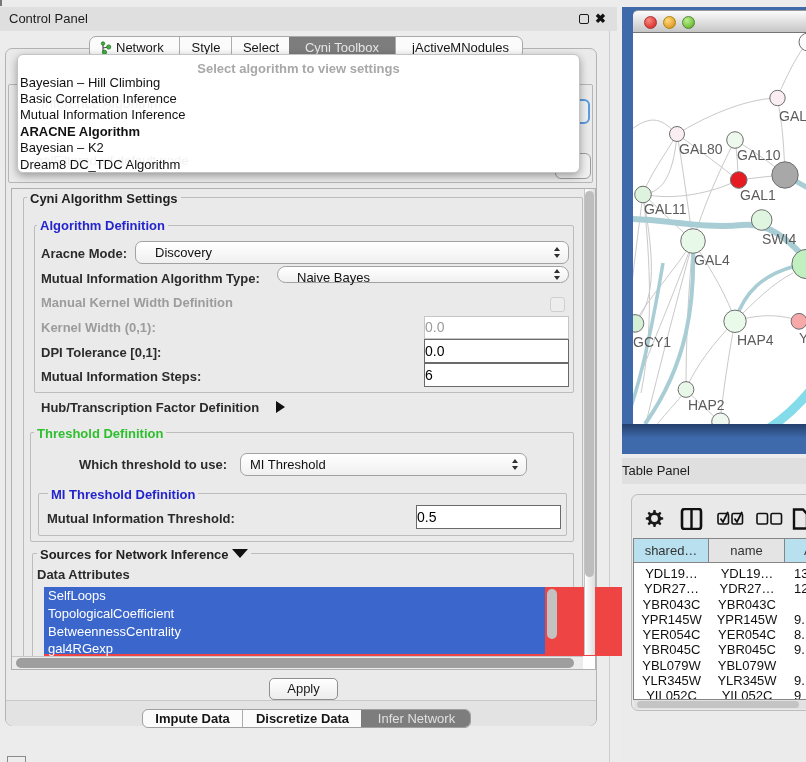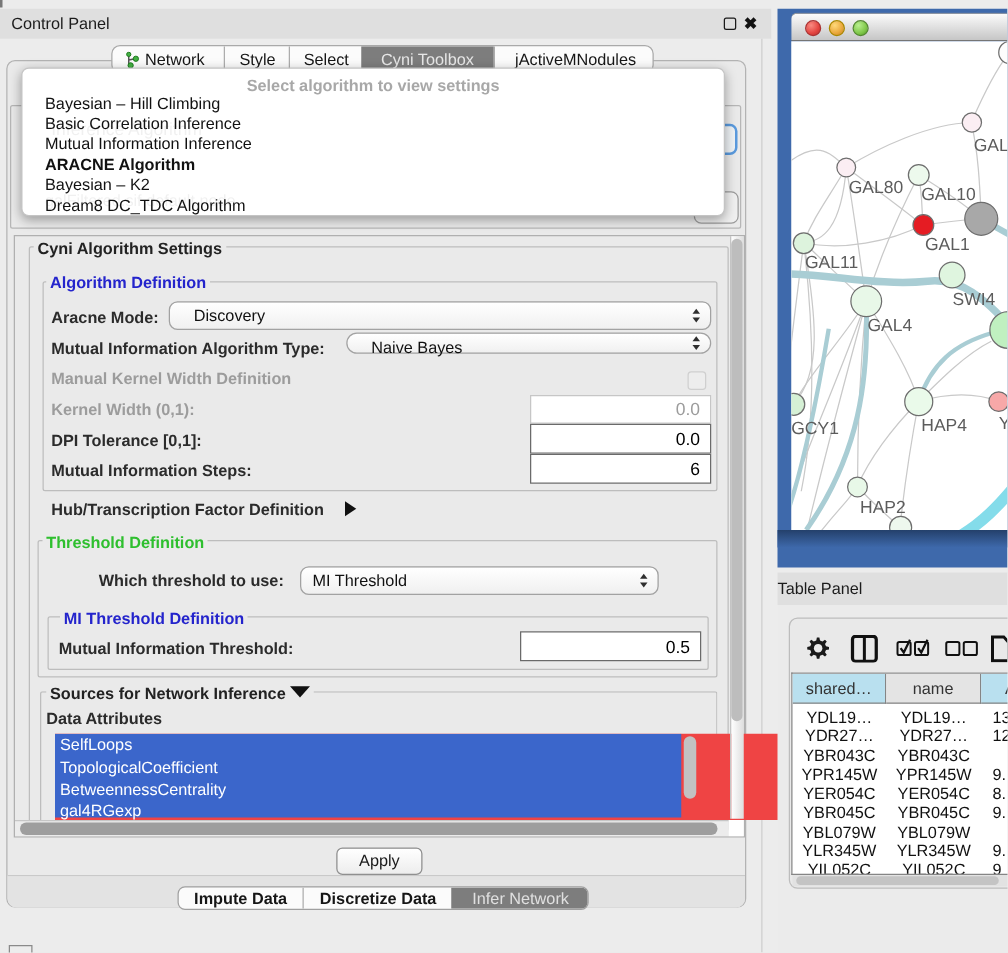--- a/index.html
+++ b/index.html
@@ -8,21 +8,21 @@
   .ab{position:absolute;}
   .lbl{position:absolute;font-size:13px;font-weight:bold;color:#2b2b2b;white-space:nowrap;}
   .combo{position:absolute;border:1px solid #a2a2a2;border-radius:7px;
          background:linear-gradient(#ffffff,#f0f0f0);font-size:13px;color:#111;
          white-space:nowrap;box-sizing:border-box;}
   .combo .ar{position:absolute;right:8px;top:50%;margin-top:-5.5px;width:7px;height:11px;}
   .ar i{position:absolute;left:0.5px;width:0;height:0;border-left:3px solid transparent;border-right:3px solid transparent;}
   .ar .up{top:0;border-bottom:4px solid #2e2e2e;}
   .ar .dn{bottom:0;border-top:4px solid #2e2e2e;}
   .fld{position:absolute;background:#fff;box-sizing:border-box;font-size:14px;
-       text-align:right;white-space:nowrap;}
+       text-align:left;white-space:nowrap;}
   .grp{position:absolute;border:1px solid #bdbdbd;border-radius:2px;}
   .glab{position:absolute;background:#eaeaea;padding:0 3px;font-size:13px;font-weight:bold;white-space:nowrap;}
   .seg{position:absolute;top:0;bottom:0;text-align:center;font-size:13px;color:#161616;}
   .tline{border-left:1px solid #adadad;}
 </style>
 </head>
 <body>
 
 <div class="ab" style="left:0;top:0;width:2px;height:6px;background:#777;"></div>
 <div class="ab" style="left:0;top:7;"></div>
@@ -133,21 +133,21 @@
   <div class="seg tline" style="left:99px;width:119px;line-height:17px;font-weight:bold;">Discretize Data</div>
   <div class="seg" style="left:218px;width:111px;line-height:17px;background:#7d7d7d;color:#e0e0e0;">Infer Network</div>
 </div>
 
 <div class="ab" style="left:7px;top:756px;width:17px;height:10px;border:1px solid #8a8a8a;background:#ededed;"></div>
 
 <div class="ab" style="left:17px;top:54px;width:563px;height:119px;background:#fff;border:1px solid #c4c4c4;border-radius:6px;box-shadow:0 3px 9px rgba(0,0,0,0.35);box-sizing:border-box;">
   <div class="ab" style="left:0;top:6px;width:100%;text-align:center;font-size:13px;font-weight:bold;color:#a8a8a8;">Select algorithm to view settings</div>
   <div class="ab" style="left:23px;top:40px;font-size:14px;color:rgba(40,40,40,0.07);">Inference Algorithm</div>
   <div class="ab" style="left:18px;top:98px;font-size:13px;color:rgba(40,40,40,0.07);">galFiltered.sif default node</div>
-  <div class="ab" style="left:2px;top:19.5px;font-size:13px;line-height:16.4px;color:#111;white-space:nowrap;margin-left:16px;">
+  <div class="ab" style="left:2px;top:19.5px;font-size:13px;line-height:16.4px;color:#111;white-space:nowrap;">
     <div>Bayesian – Hill Climbing</div>
     <div>Basic Correlation Inference</div>
     <div>Mutual Information Inference</div>
     <div style="font-weight:bold;">ARACNE Algorithm</div>
     <div>Bayesian – K2</div>
     <div>Dream8 DC_TDC Algorithm</div>
   </div>
 </div>
 
 <div class="ab" style="left:622px;top:7px;width:184px;height:447px;background:#3e69ab;">

